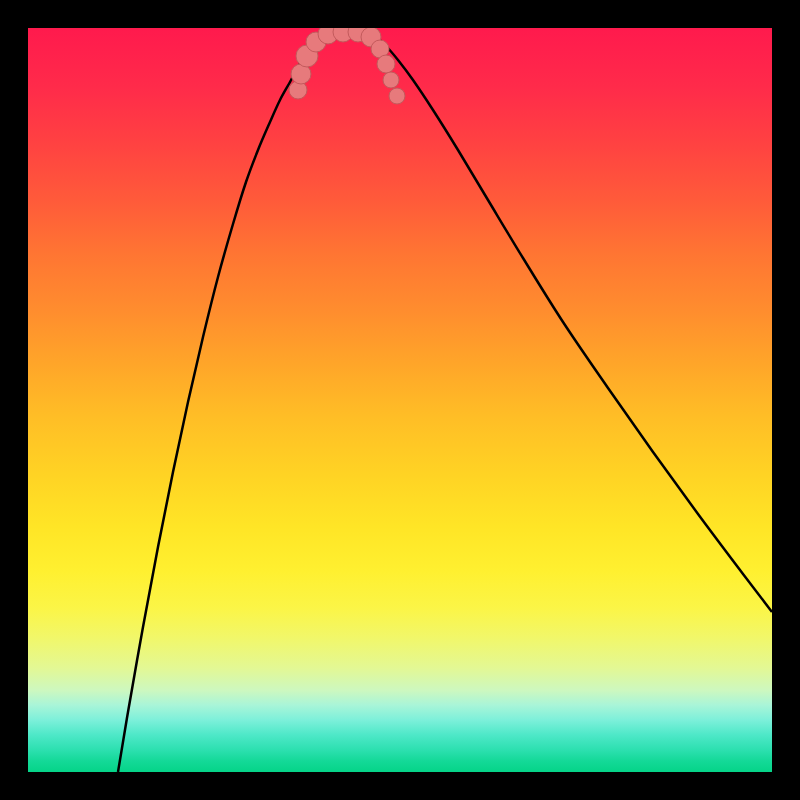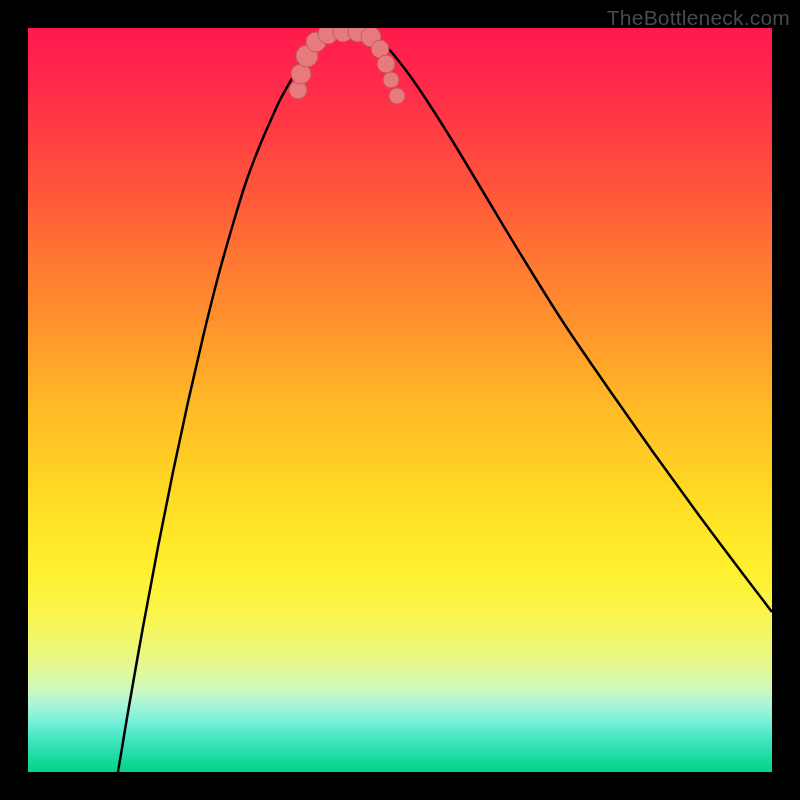--- a/index.html
+++ b/index.html
@@ -68,21 +68,20 @@
       width: 744px;
       height: 744px;
       pointer-events: none;
     }
   </style>
 </head>
 <body>
 
 <div class="frame">
   <div class="plot-area"></div>
-  <div class="watermark">TheBottleneck.com</div>
   <svg class="curve-svg" viewBox="0 0 744 744">
     <g>
       <path id="left-path" fill="none" stroke="#000" stroke-width="2.5" d="M 90 744 C 91.66666666666667 734, 95.83333333333333 708.1666666666666, 100 684 C 104.16666666666667 659.8333333333334, 110 626.5, 115 599 C 120 571.5, 125 544.8333333333334, 130 519 C 135 493.1666666666667, 140 468.1666666666667, 145 444 C 150 419.8333333333333, 155 396.5, 160 374 C 165 351.5, 170 329.8333333333333, 175 309 C 180 288.1666666666667, 185 267.8333333333333, 190 249 C 195 230.16666666666666, 200.33333333333334 211.83333333333334, 205 196 C 209.66666666666666 180.16666666666666, 213.83333333333334 166.33333333333334, 218 154 C 222.16666666666666 141.66666666666666, 226 132, 230 122 C 234 112, 238.33333333333334 102.33333333333333, 242 94 C 245.66666666666666 85.66666666666667, 248.66666666666666 78.66666666666667, 252 72 C 255.33333333333334 65.33333333333333, 259 59.5, 262 54 C 265 48.5, 267.3333333333333 43.5, 270 39 C 272.6666666666667 34.5, 275.6666666666667 30.5, 278 27 C 280.3333333333333 23.5, 282 20.666666666666668, 284 18 C 286 15.333333333333334, 288.1666666666667 12.833333333333334, 290 11 C 291.8333333333333 9.166666666666666, 293.3333333333333 8, 295 7 C 296.6666666666667 6, 299.1666666666667 5.333333333333333, 300 5"></path>
       <path id="right-path" fill="none" stroke="#000" stroke-width="2.5" d="M 340 5 C 341.3333333333333 5.666666666666667, 345 6.833333333333334, 348 9 C 351 11.166666666666666, 354.3333333333333 14.166666666666666, 358 18 C 361.6666666666667 21.833333333333332, 365.5 26.333333333333332, 370 32 C 374.5 37.666666666666664, 379.1666666666667 43.666666666666664, 385 52 C 390.8333333333333 60.333333333333336, 397.5 70.33333333333333, 405 82 C 412.5 93.66666666666667, 420.8333333333333 107, 430 122 C 439.1666666666667 137, 449.1666666666667 154, 460 172 C 470.8333333333333 190, 482.5 209.66666666666666, 495 230 C 507.5 250.33333333333334, 520.8333333333334 272.3333333333333, 535 294 C 549.1666666666666 315.6666666666667, 565 338.3333333333333, 580 360 C 595 381.6666666666667, 610 403, 625 424 C 640 445, 655 465.6666666666667, 670 486 C 685 506.3333333333333, 702.6666666666666 529.6666666666666, 715 546 C 727.3333333333334 562.3333333333334, 739.1666666666666 577.6666666666666, 744 584"></path>
     </g>
     <g id="markers-group">
         <circle cx="270" cy="62" r="9" fill="#e77a7c" stroke="#c35a5c" stroke-width="1"></circle>
         <circle cx="273" cy="46" r="10" fill="#e77a7c" stroke="#c35a5c" stroke-width="1"></circle>
         <circle cx="279" cy="28" r="11" fill="#e77a7c" stroke="#c35a5c" stroke-width="1"></circle>
         <circle cx="288" cy="14" r="10" fill="#e77a7c" stroke="#c35a5c" stroke-width="1"></circle>

